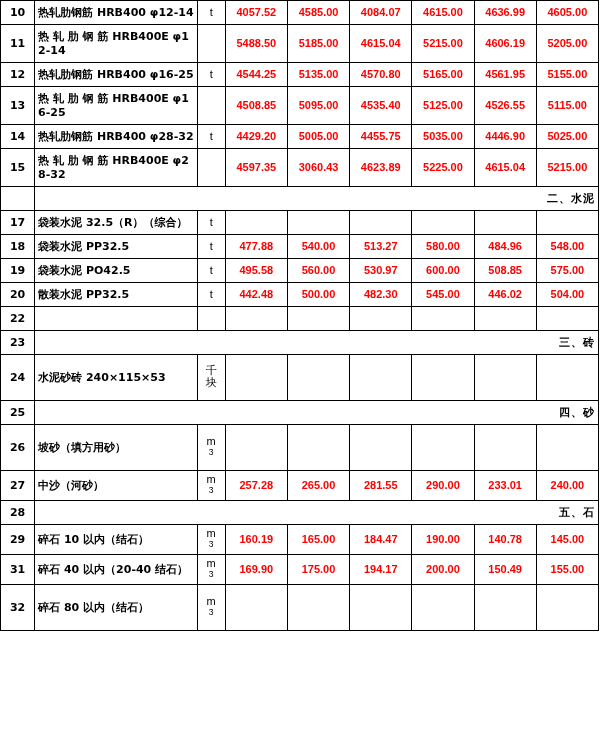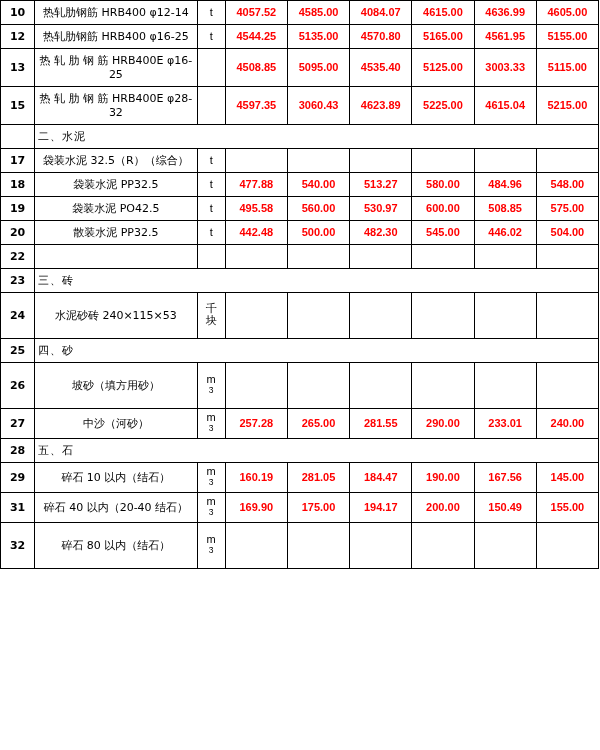--- a/index.html
+++ b/index.html
@@ -45,22 +45,22 @@
   col.c-v4    { width: 62px; }
   col.c-v5    { width: 62px; }
   col.c-v6    { width: 62px; }
 
   td.no {
     text-align: center;
     font-weight: bold;
     font-size: 11.5px;
   }
   td.name {
-    text-align: center;
-    font-weight: normal;
+    text-align: left;
+    font-weight: bold;
     font-size: 11.5px;
     padding-left: 6px;
   }
   td.unit {
     text-align: center;
     font-size: 10.5px;
     font-family: "Liberation Sans", sans-serif;
   }
   td.unit .m3 {
     display: inline-block;
@@ -71,22 +71,22 @@
     font-size: 8.5px;
   }
   td.val {
     text-align: center;
     color: #ff0000;
     font-weight: bold;
     font-size: 11px;
     font-family: "Liberation Sans", sans-serif;
   }
   td.section {
-    text-align: left;
-    font-weight: normal;
+    text-align: right;
+    font-weight: bold;
     font-size: 11.5px;
     letter-spacing: 1px;
   }
   tr.h-tall td { height: 38px; }
   tr.h-norm td { height: 24px; }
   tr.h-mid  td { height: 30px; }
   tr.h-big  td { height: 46px; }
 </style>
 </head>
 <body>
@@ -109,41 +109,63 @@
           <td class="no">10</td>
           <td class="name">热轧肋钢筋 HRB400 φ12-14</td>
           <td class="unit">t</td>
           <td class="val">4057.52</td>
           <td class="val">4585.00</td>
           <td class="val">4084.07</td>
           <td class="val">4615.00</td>
           <td class="val">4636.99</td>
           <td class="val">4605.00</td>
         </tr>
+        <tr class="h-tall">
+          <td class="no">11</td>
+          <td class="name">热 轧 肋 钢 筋  HRB400E φ12-14</td>
+          <td class="unit"></td>
+          <td class="val">5488.50</td>
+          <td class="val">5185.00</td>
+          <td class="val">4615.04</td>
+          <td class="val">5215.00</td>
+          <td class="val">4606.19</td>
+          <td class="val">5205.00</td>
+        </tr>
         <tr class="h-norm">
           <td class="no">12</td>
           <td class="name">热轧肋钢筋 HRB400 φ16-25</td>
           <td class="unit">t</td>
           <td class="val">4544.25</td>
           <td class="val">5135.00</td>
           <td class="val">4570.80</td>
           <td class="val">5165.00</td>
           <td class="val">4561.95</td>
           <td class="val">5155.00</td>
         </tr>
         <tr class="h-tall">
           <td class="no">13</td>
           <td class="name">热 轧 肋 钢 筋  HRB400E φ16-25</td>
           <td class="unit"></td>
           <td class="val">4508.85</td>
           <td class="val">5095.00</td>
           <td class="val">4535.40</td>
           <td class="val">5125.00</td>
-          <td class="val">3003.33</td>
+          <td class="val">4526.55</td>
           <td class="val">5115.00</td>
+        </tr>
+        <tr class="h-norm">
+          <td class="no">14</td>
+          <td class="name">热轧肋钢筋 HRB400 φ28-32</td>
+          <td class="unit">t</td>
+          <td class="val">4429.20</td>
+          <td class="val">5005.00</td>
+          <td class="val">4455.75</td>
+          <td class="val">5035.00</td>
+          <td class="val">4446.90</td>
+          <td class="val">5025.00</td>
         </tr>
         <tr class="h-tall">
           <td class="no">15</td>
           <td class="name">热 轧 肋 钢 筋  HRB400E φ28-32</td>
           <td class="unit"></td>
           <td class="val">4597.35</td>
           <td class="val">3060.43</td>
           <td class="val">4623.89</td>
           <td class="val">5225.00</td>
           <td class="val">4615.04</td>
@@ -251,24 +273,24 @@
         </tr>
         <tr class="h-norm">
           <td class="no">28</td>
           <td class="section" colspan="8">五、石</td>
         </tr>
         <tr class="h-mid">
           <td class="no">29</td>
           <td class="name">碎石 10 以内（结石）</td>
           <td class="unit"><span class="m3"><span>m</span><span class="sup">3</span></span></td>
           <td class="val">160.19</td>
-          <td class="val">281.05</td>
+          <td class="val">165.00</td>
           <td class="val">184.47</td>
           <td class="val">190.00</td>
-          <td class="val">167.56</td>
+          <td class="val">140.78</td>
           <td class="val">145.00</td>
         </tr>
         <tr class="h-mid">
           <td class="no">31</td>
           <td class="name">碎石 40 以内（20-40 结石）</td>
           <td class="unit"><span class="m3"><span>m</span><span class="sup">3</span></span></td>
           <td class="val">169.90</td>
           <td class="val">175.00</td>
           <td class="val">194.17</td>
           <td class="val">200.00</td>

